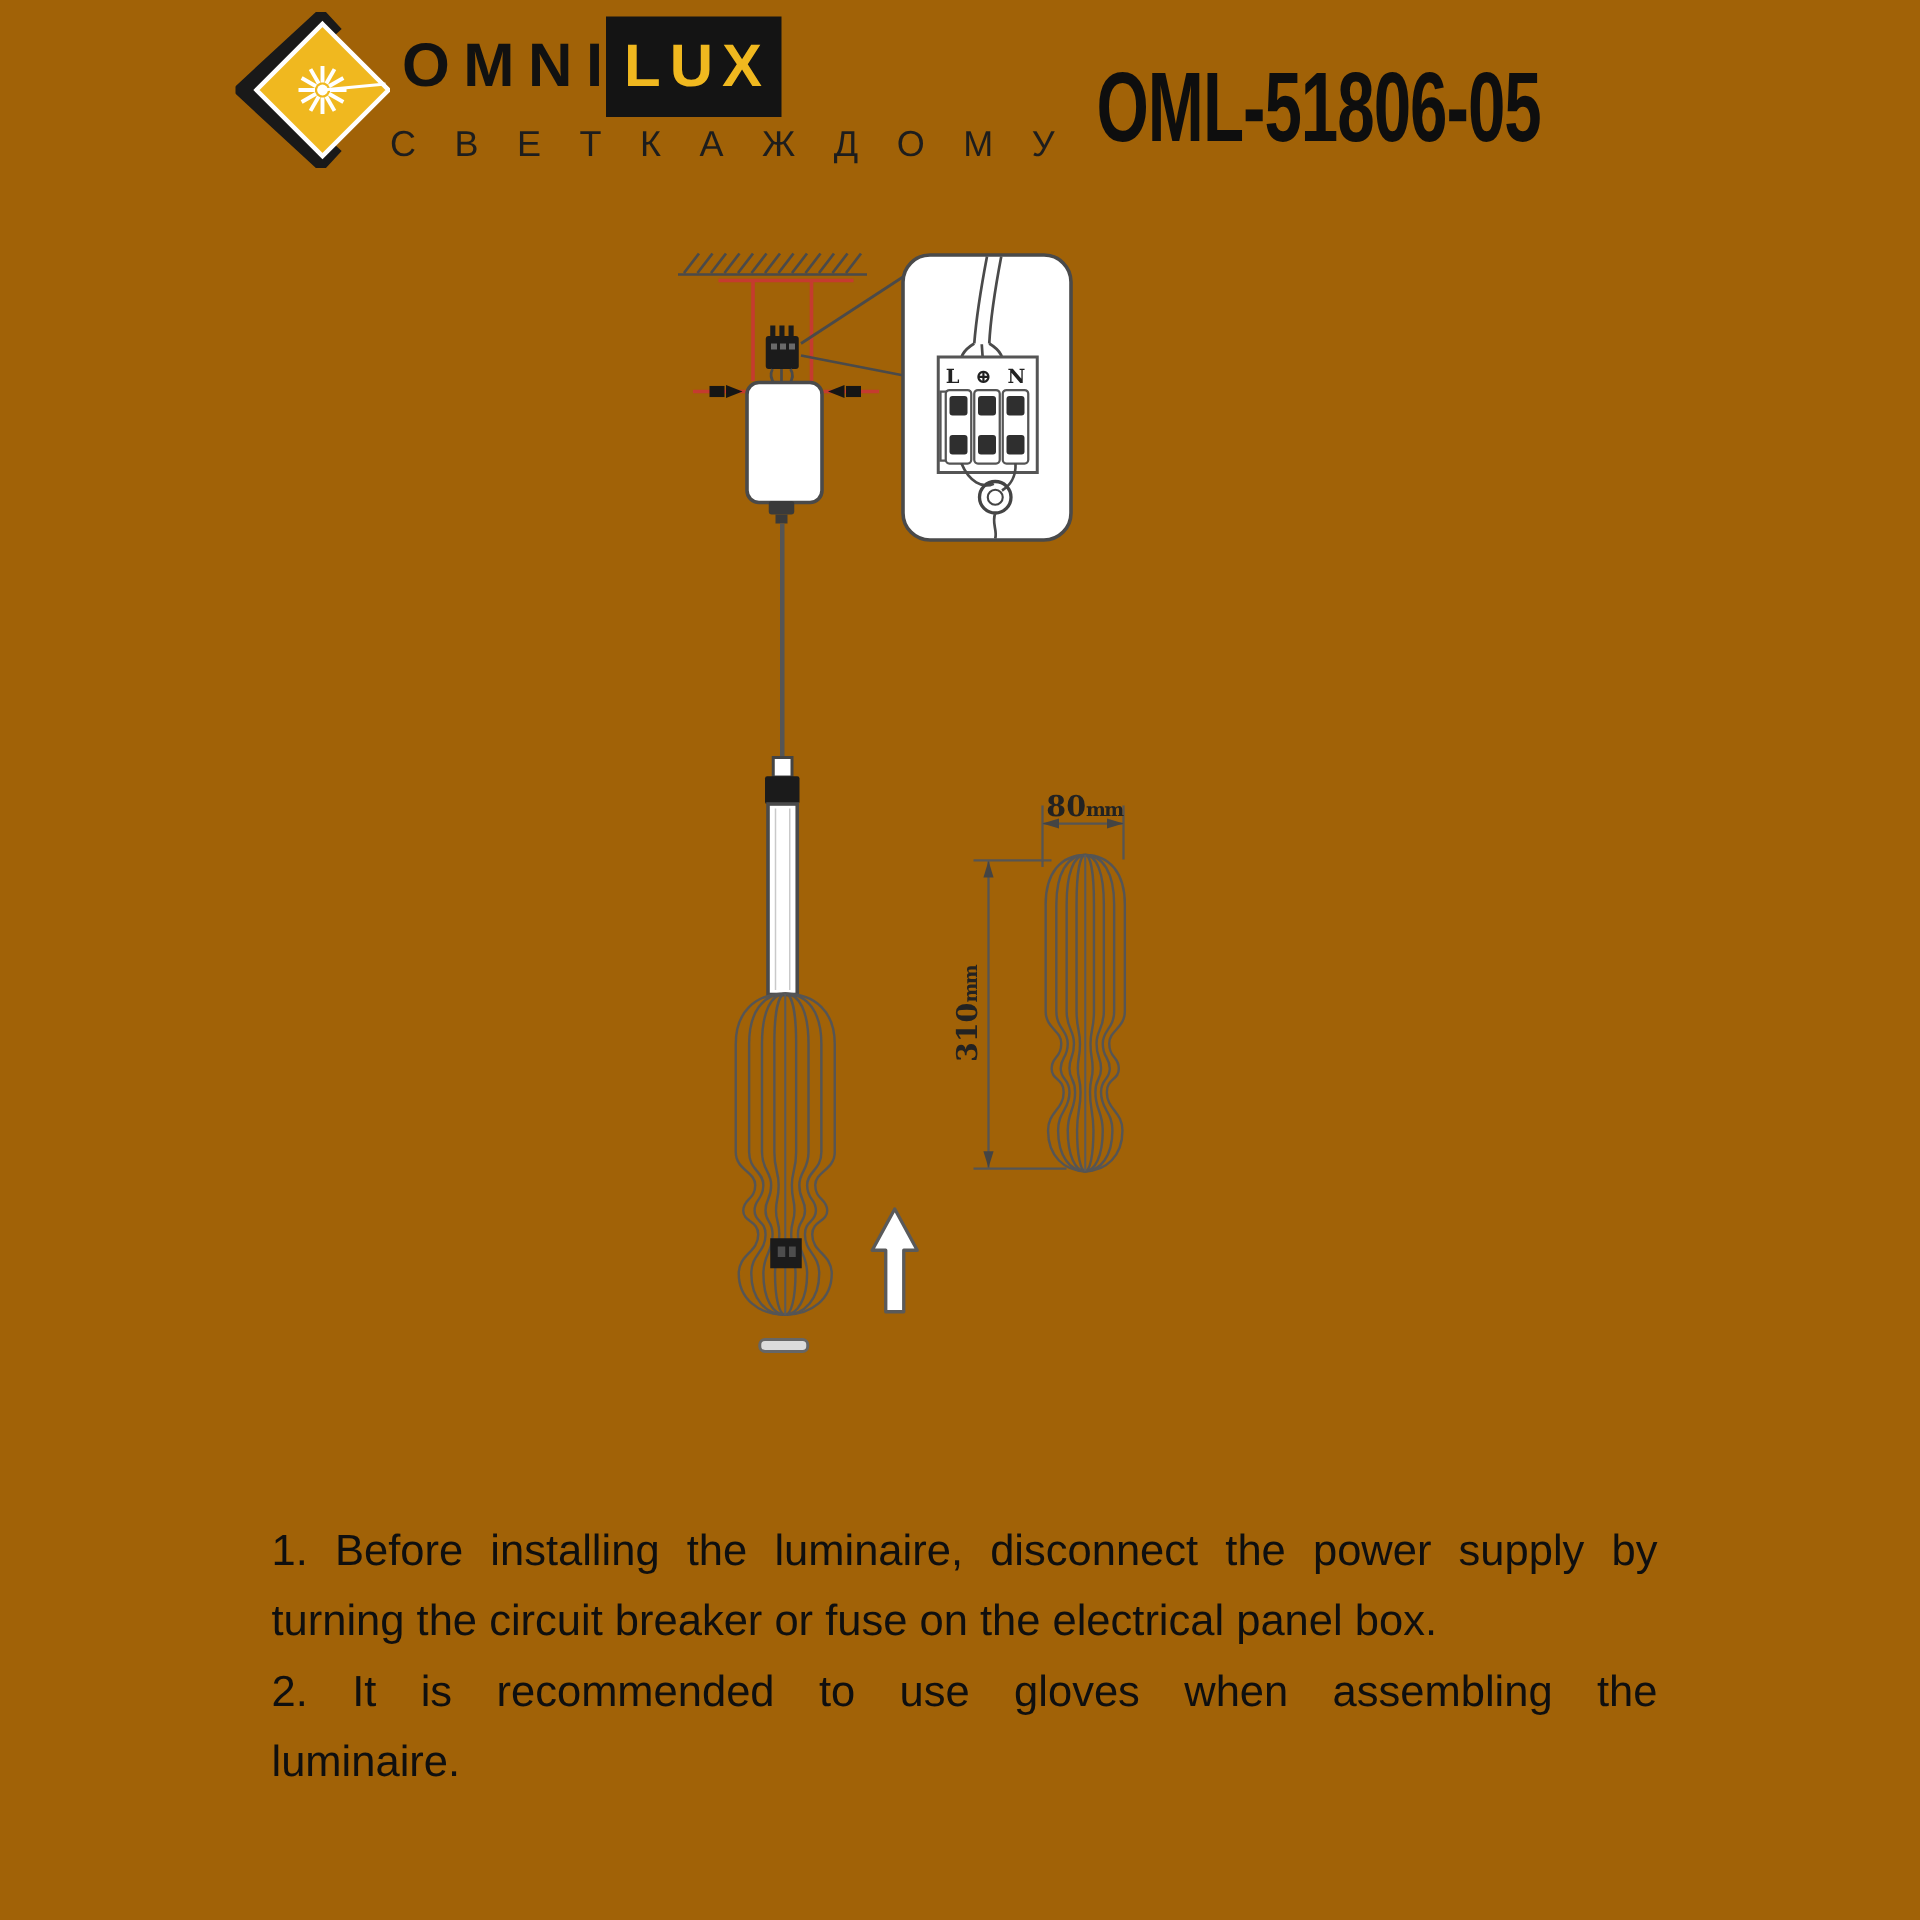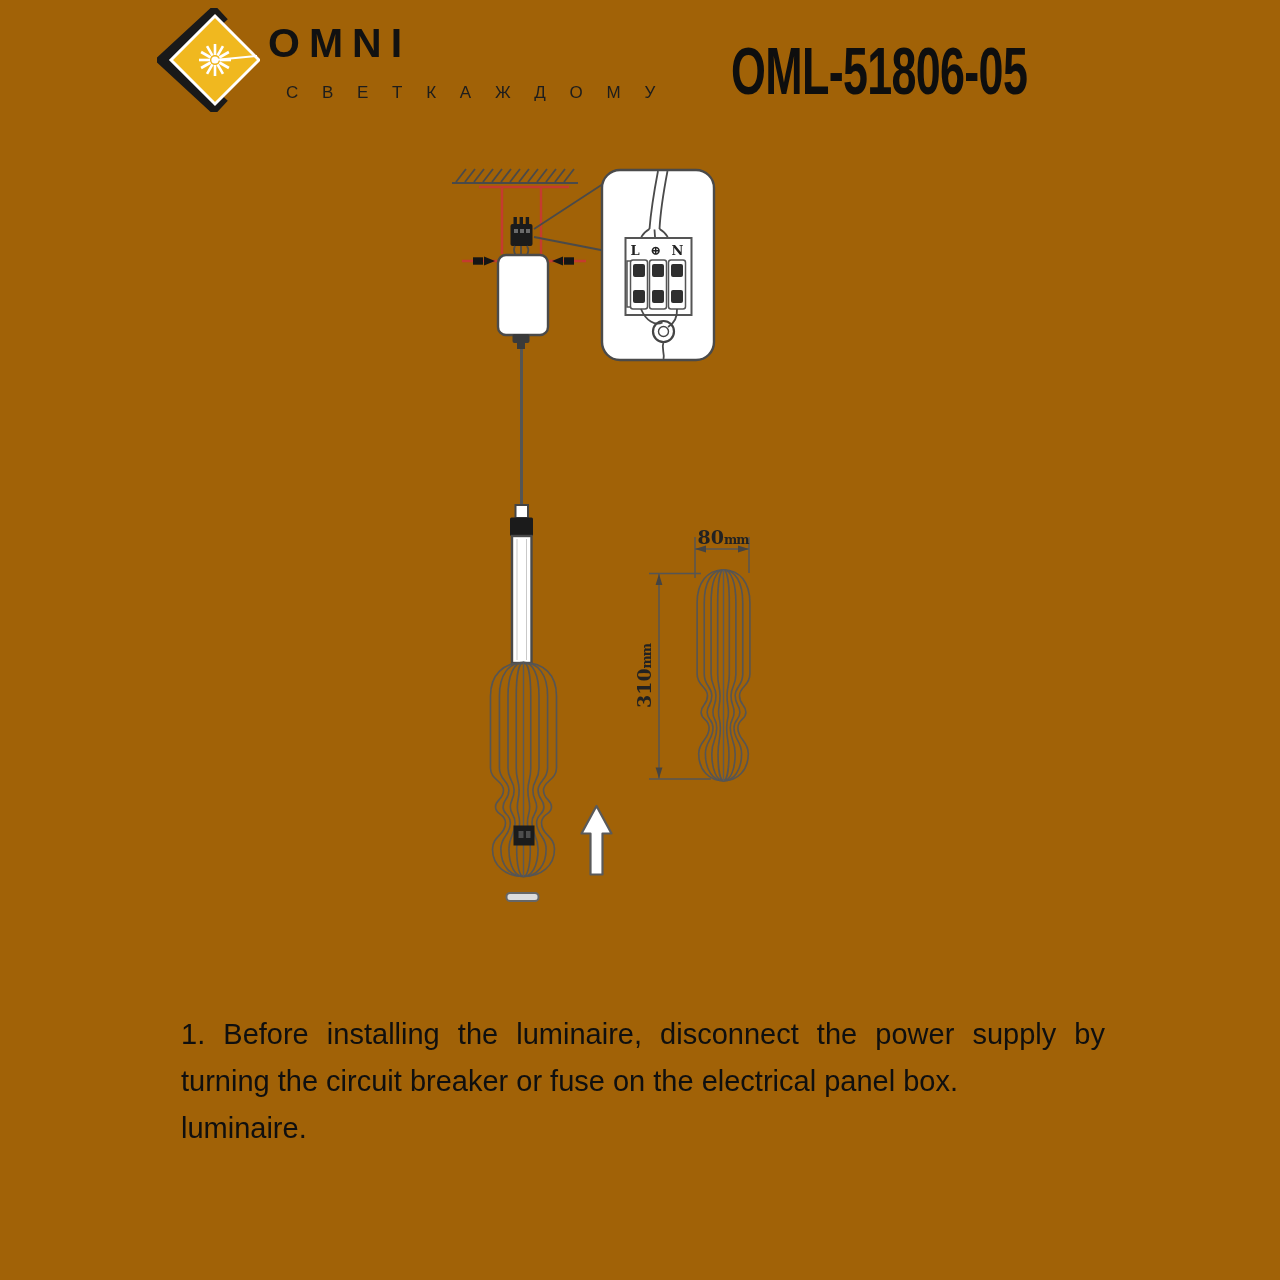--- a/index.html
+++ b/index.html
@@ -10,21 +10,21 @@
   }
   *{margin:0;padding:0;box-sizing:border-box;}
   body{background:#888;font-family:"Liberation Sans", sans-serif;}
   .page{position:relative;width:1280px;height:1280px;background:#a16207;overflow:hidden;margin:0 auto;}
   
   .header{position:absolute;left:0;top:0;width:1280px;height:135px;}
   .brand-mark{position:absolute;left:157px;top:8px;}
   .brand-omni{position:absolute;left:268px;top:20px;font-size:41px;font-weight:bold;letter-spacing:9px;color:#111;}
   .lux-badge{position:absolute;left:404px;top:11px;width:117px;height:67px;background:#141414;display:flex;align-items:center;justify-content:center;}
   .lux-badge span{font-size:40px;font-weight:bold;letter-spacing:6px;color:var(--brand-yellow,#F0B81F);padding-left:5px;}
-  .brand-tagline{position:absolute;left:286px;top:83px;font-size:17px;letter-spacing:9.5px;color:#1d1d1d;white-space:nowrap;}
+  .brand-tagline{position:absolute;left:260px;top:83px;font-size:24px;letter-spacing:9.5px;color:#1d1d1d;white-space:nowrap;}
   .model{position:absolute;left:731px;top:33px;font-size:66px;font-weight:bold;color:#0e0e0e;letter-spacing:-1px;transform:scaleX(0.68);transform-origin:left top;white-space:nowrap;}
   
   .diagram{position:absolute;left:0;top:0;width:1280px;height:1000px;}
   .outline{fill:#ffffff;stroke:var(--line-gray,#4a4a4a);stroke-width:2.4;}
   .thin{fill:none;stroke:#555;stroke-width:1.6;vector-effect:non-scaling-stroke;}
   .line{fill:none;stroke:#4a4a4a;stroke-width:1.8;}
   .red{fill:none;stroke:var(--guide-red,#C53B2F);stroke-width:2.4;}
   .blk{fill:#1b1b1b;stroke:none;}
   .dimline{fill:none;stroke:#555;stroke-width:1.5;}
   .dimarrow{fill:#444;stroke:none;}
@@ -56,20 +56,23 @@
           <line x1="44.1" y1="44" x2="53.7" y2="49.5"></line>
         <line x1="50" y1="38.1" x2="55.5" y2="47.7"></line>
           <line x1="58" y1="36" x2="58" y2="47"></line>
         <line x1="66" y1="38.1" x2="60.5" y2="47.7"></line>
           <line x1="71.9" y1="44" x2="62.3" y2="49.5"></line>
         <line x1="58" y1="52" x2="100" y2="48" stroke-width="2"></line>
       </g>
       <circle cx="58" cy="52" r="3.6" fill="#ffffff"></circle>
     </svg>
     <div class="brand-omni">OMNI</div>
+    <div class="lux-badge">
+      <span>LUX</span>
+    </div>
     <div class="brand-tagline">С В Е Т   К А Ж Д О М У</div>
     <div class="model">OML-51806-05</div>
   </div>
 
   <svg class="diagram" viewBox="0 0 1280 1000">
 
     <g>
       <path class="line" stroke-width="2.4" d="M452 183 H578"></path>
       <path class="line" stroke-width="2" d="M456 182 L466 169 M465 182 L475 169 M474 182 L484 169 M483 182 L493 169 M492 182 L502 169 M501 182 L511 169 M510 182 L520 169 M519 182 L529 169 M528 182 L538 169 M537 182 L547 169 M546 182 L556 169 M555 182 L565 169 M564 182 L574 169"></path>
     </g>
@@ -178,17 +181,18 @@
       <polygon class="dimarrow" points="659,574 655.6,585 662.4,585"></polygon>
       <polygon class="dimarrow" points="659,778.5 655.6,767.5 662.4,767.5"></polygon>
       <text class="dimtext" x="723" y="544" text-anchor="middle"><tspan>80</tspan><tspan class="unit">mm</tspan></text>
       <text class="dimtext" transform="translate(651 676) rotate(-90)" text-anchor="middle"><tspan>310</tspan><tspan class="unit">mm</tspan></text>
     </g>
   </svg>
 
   <div class="instructions">
     <div class="line just">1. Before installing the luminaire, disconnect the power supply by</div>
     <div class="line">turning the circuit breaker or fuse on the electrical panel box.</div>
+    <div class="line just">2. It is recommended to use gloves when assembling the</div>
     <div class="line">luminaire.</div>
 
   </div>
 
 </div>
 
 </body></html>

